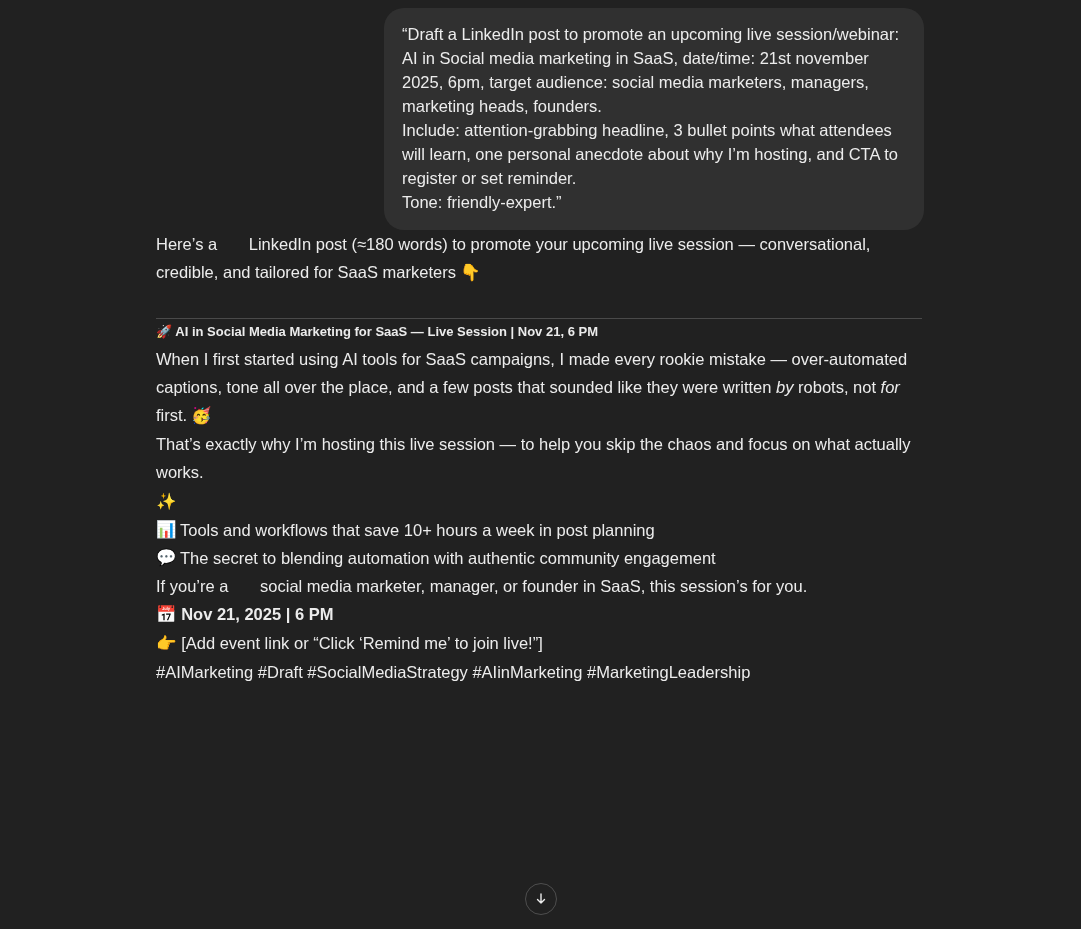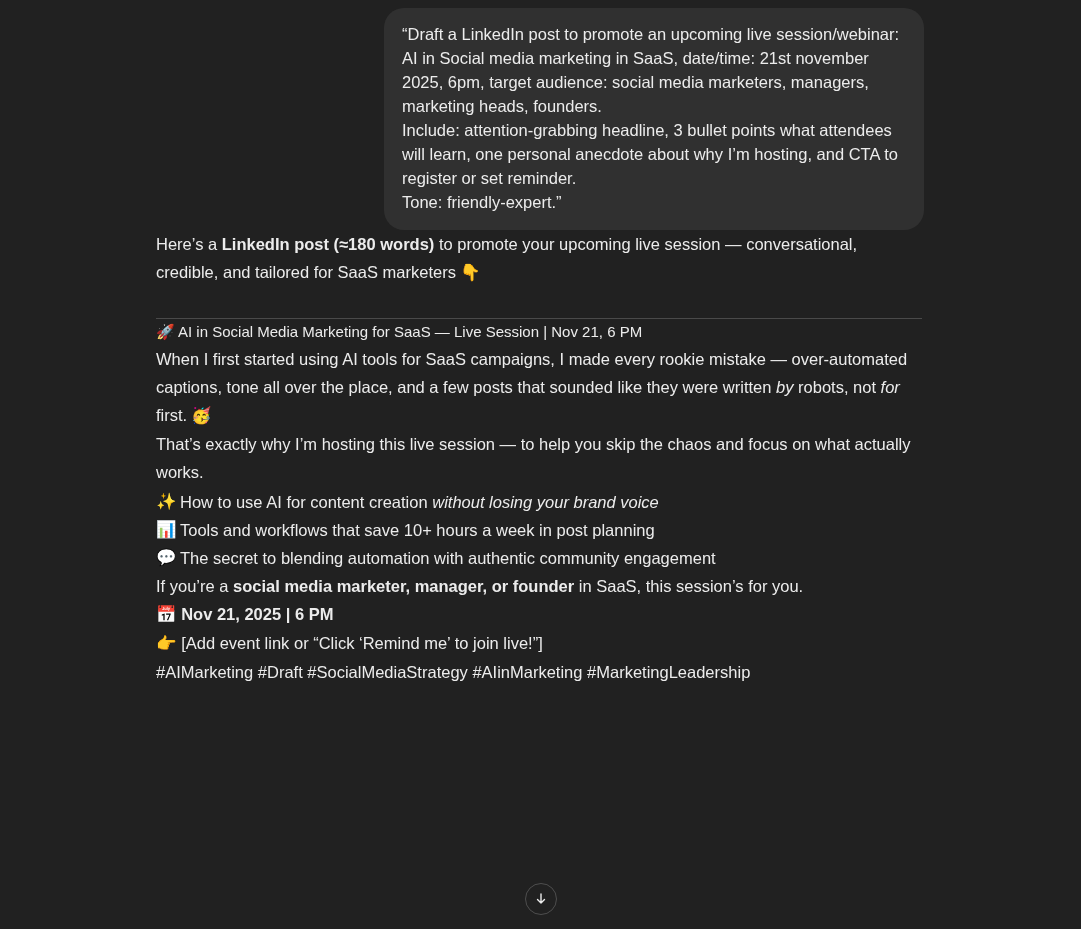--- a/index.html
+++ b/index.html
@@ -59,22 +59,22 @@
 
   .divider {
     border: 0;
     border-top: 1px solid #4a4a4a;
     margin: 31px 0 0 0;
     width: 766px;
   }
 
   .headline {
     margin-top: 26px;
-    font-weight: normal;
-    font-size: 15px;
+    font-weight: bold;
+    font-size: 13px;
     line-height: 26px;
   }
 
   .para { margin-top: 19px; line-height: 28px; }
 
   .bullet-intro { margin-top: 22px; line-height: 28px; }
 
   .bullets { margin-top: 2px; }
 
   .bullet {
@@ -96,21 +96,21 @@
     font-weight: bold;
     line-height: 28px;
   }
 
   .register { margin-top: 0px; line-height: 28px; }
 
   .cta { margin-top: 22px; line-height: 28px; }
 
   .hashtags { margin-top: 22px; line-height: 28px; }
 
-  b, strong { font-weight: bold; }
+  b, strong { font-weight: normal; margin-left: 27px; }
   i, em { font-style: italic; }
 
   .emoji {
     font-family: "DejaVu Sans", sans-serif;
   }
 
   
   .scroll-bottom-btn {
     position: absolute;
     left: 525px;
@@ -149,21 +149,20 @@
       <span>AI in Social Media Marketing for SaaS — Live Session | Nov 21, 6 PM</span></p>
 
     <p class="para"><span>When I first started using AI tools for SaaS campaigns, I made every rookie mistake — over-automated captions, tone all over the place, and a few posts that sounded like they were written </span><i>by</i><span> robots, not </span><i>for</i><span> first. </span><span class="emoji">🥳</span></p>
 
     <p class="para">That’s exactly why I’m hosting this live session — to help you skip the chaos and focus on what actually works.</p>
 
 
     <div class="bullets">
       <div class="bullet">
         <span class="emoji">✨</span>
-        <span><span>How to use AI for content creation </span><i>without losing your brand voice</i></span>
       </div>
       <div class="bullet">
         <span class="emoji">📊</span>
         <span><span>Tools and workflows that save 10+ hours a week in post planning</span><i></i></span>
       </div>
       <div class="bullet">
         <span class="emoji">💬</span>
         <span><span>The secret to blending automation with authentic community engagement</span><i></i></span>
       </div>
     </div>

